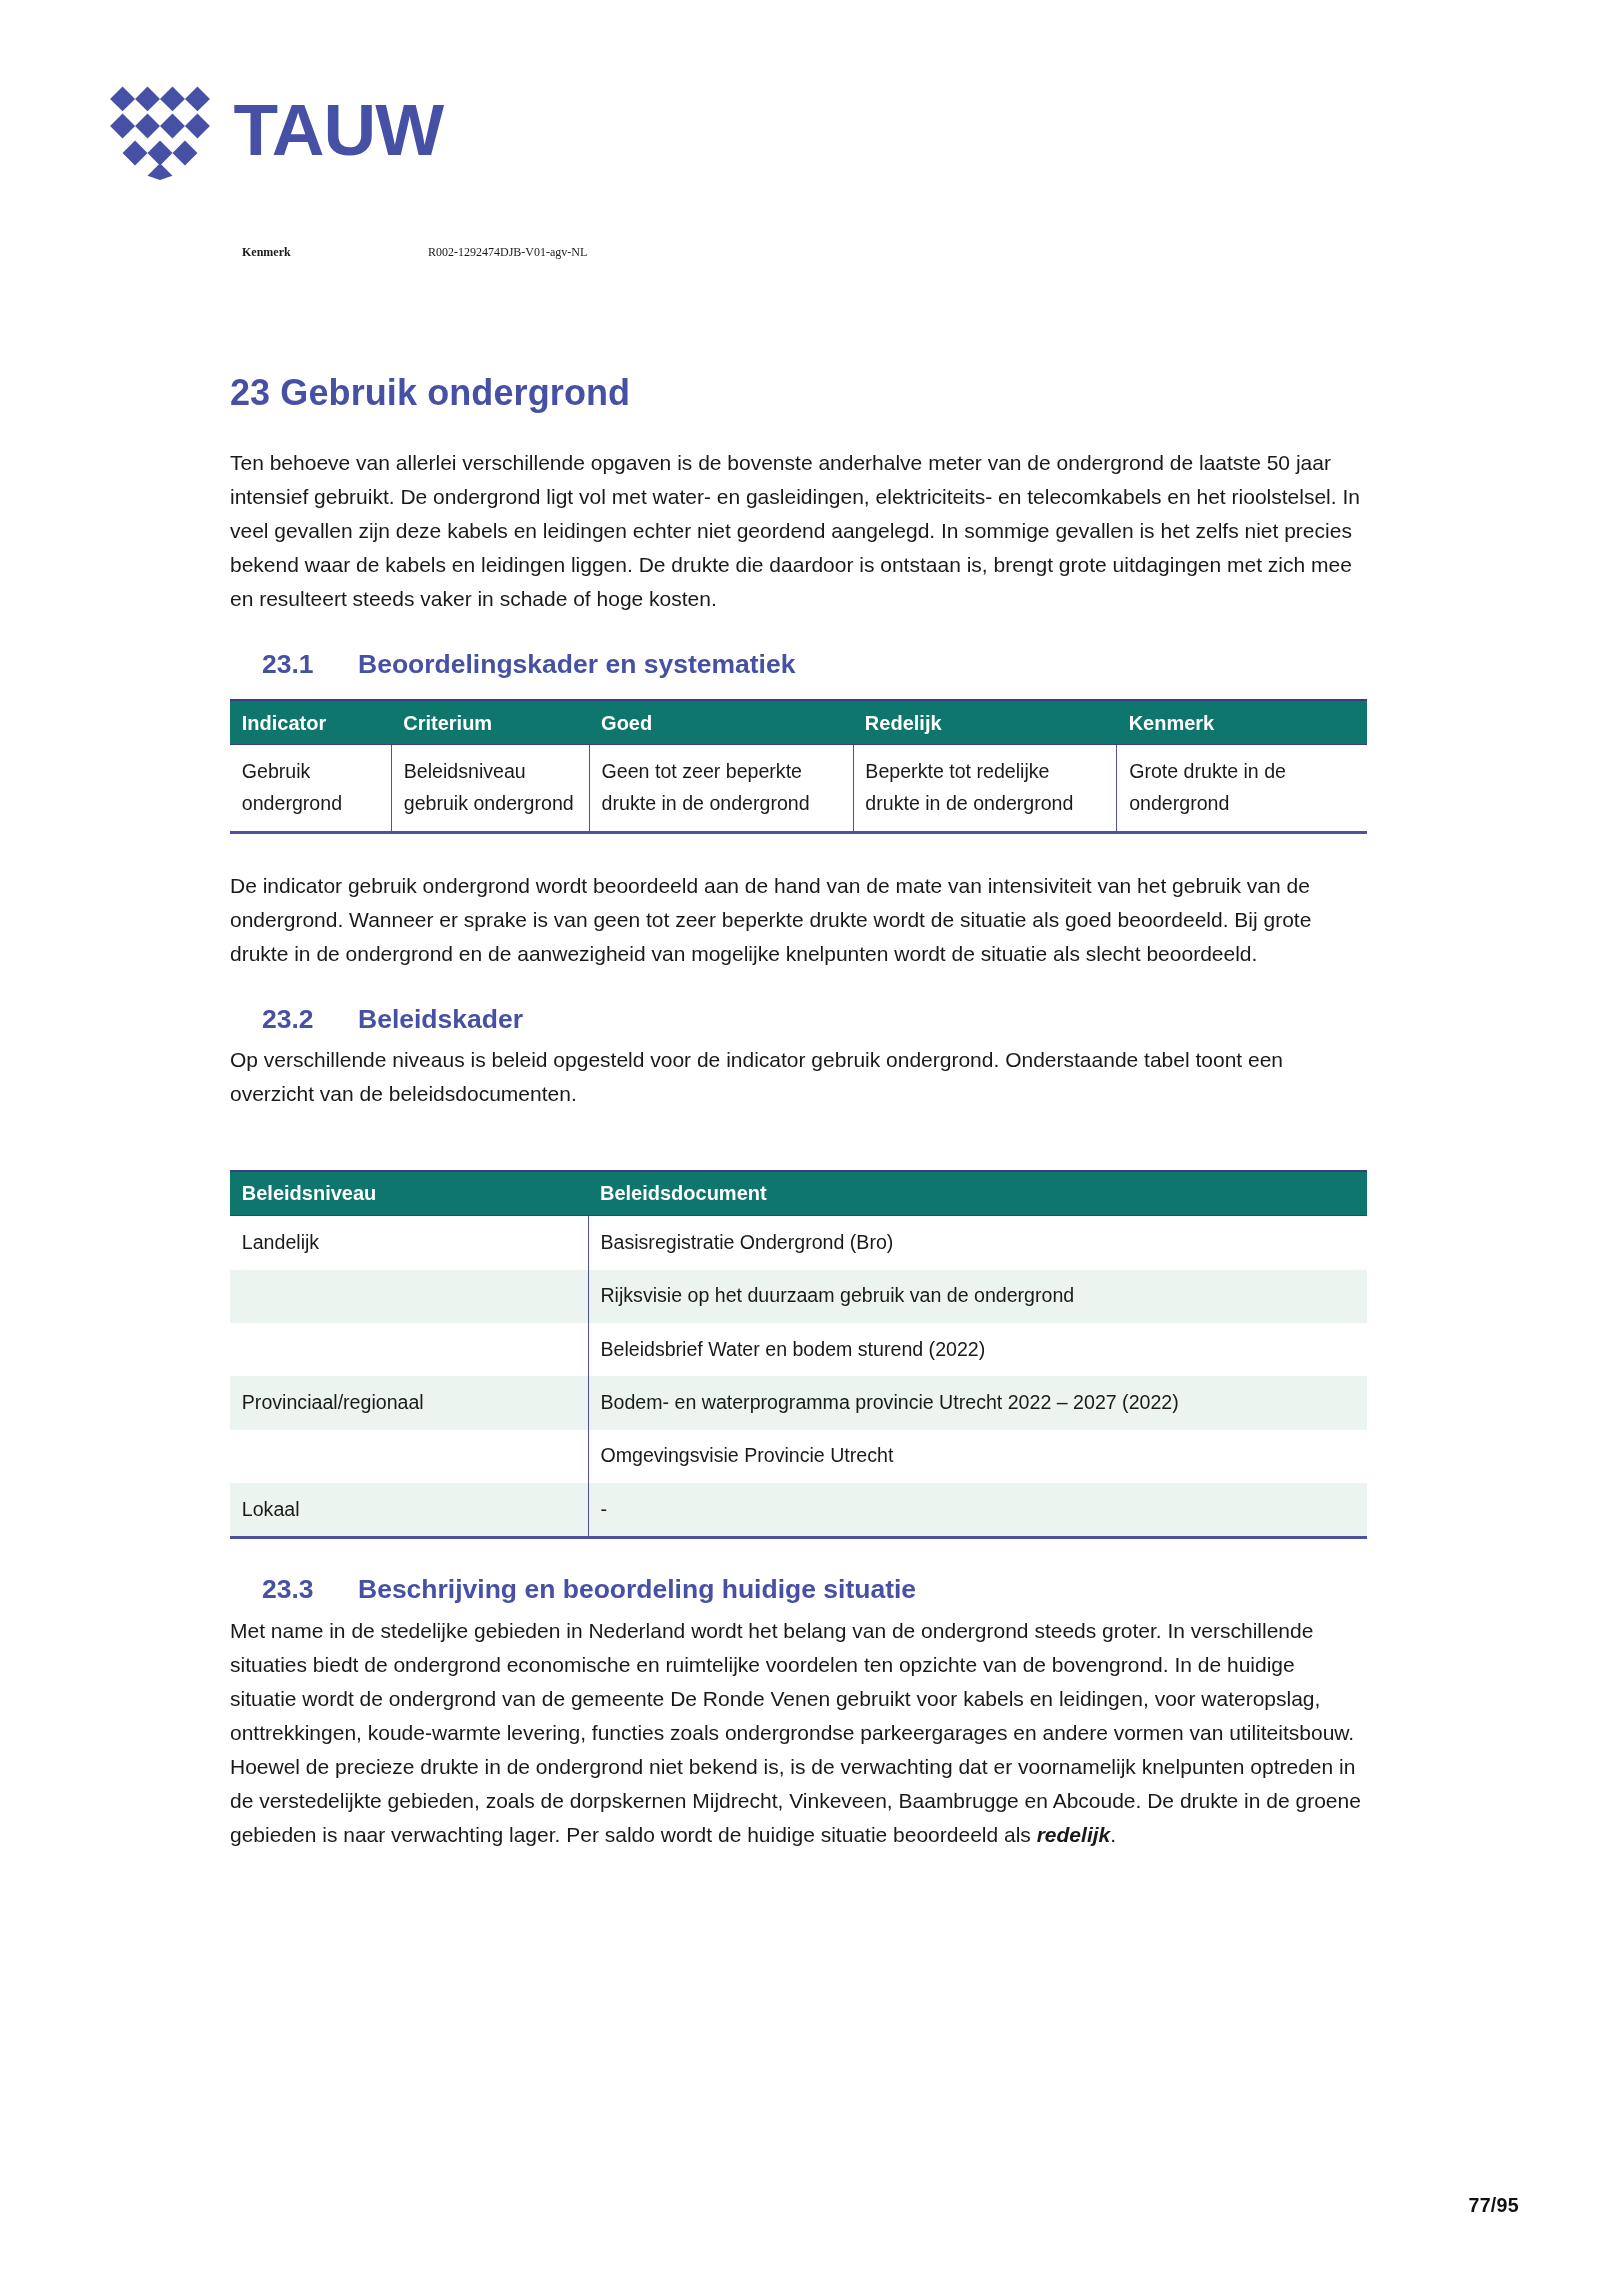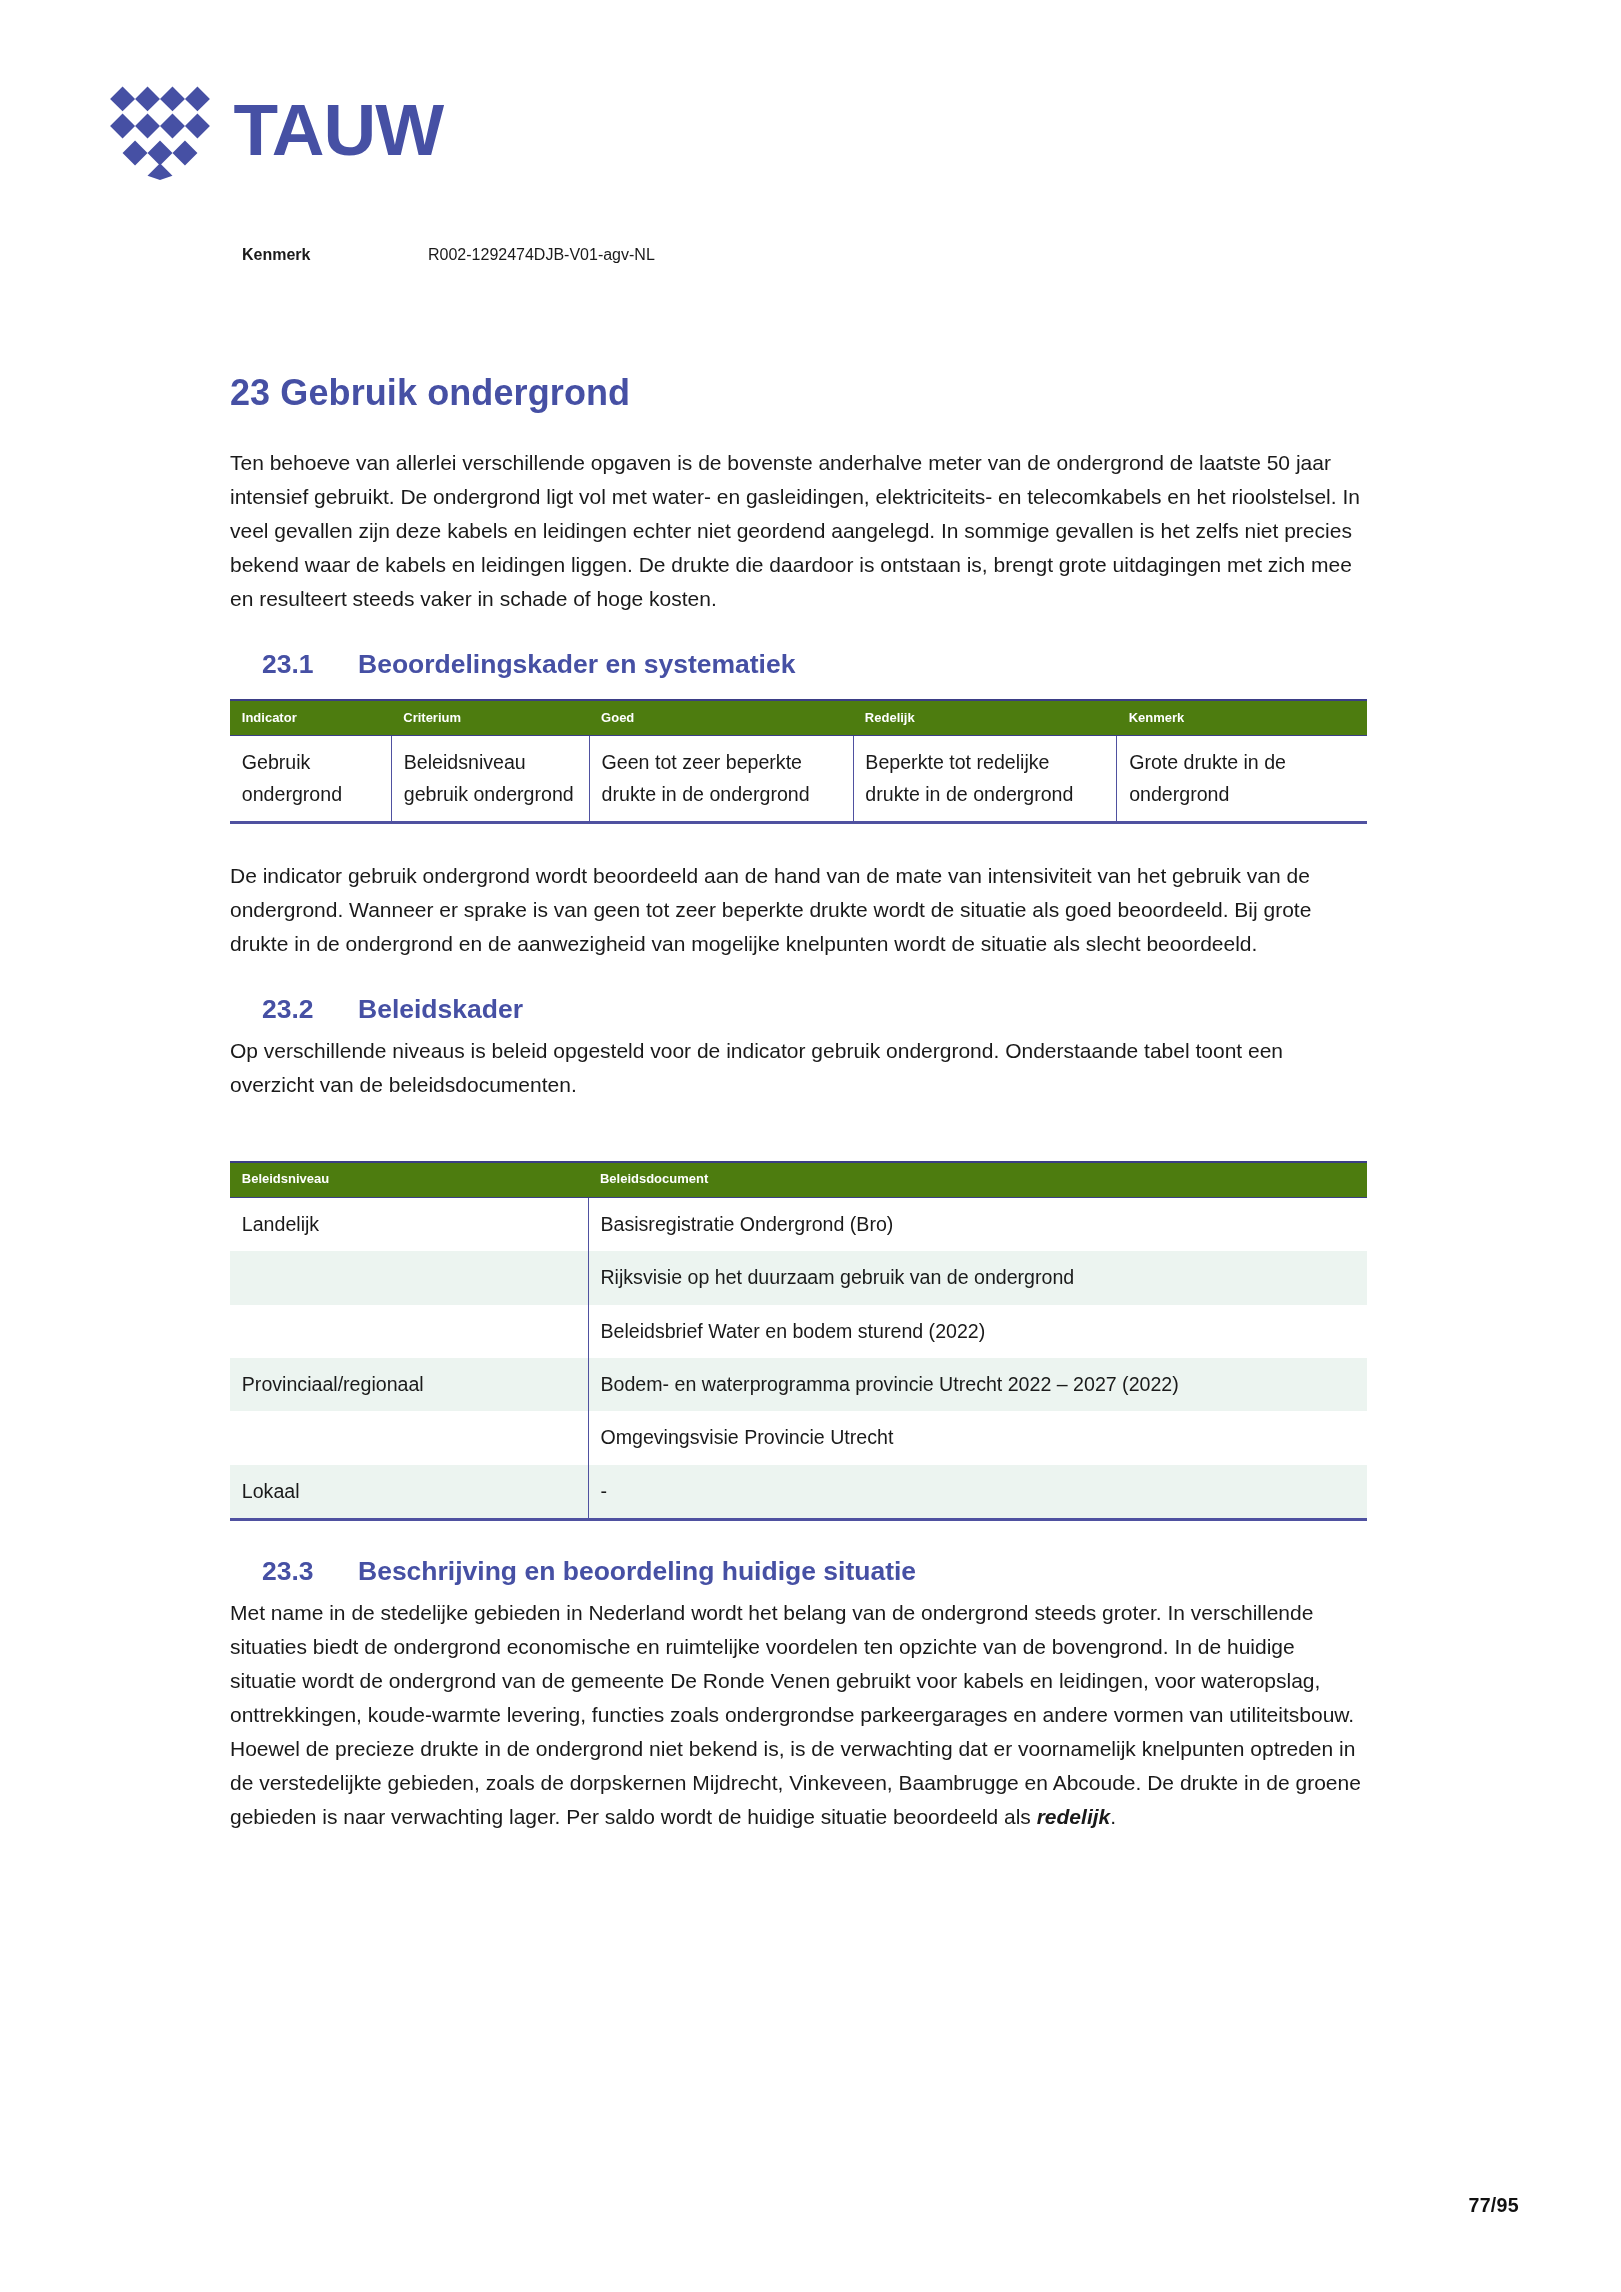--- a/index.html
+++ b/index.html
@@ -46,23 +46,24 @@
     color: #4650a4;
     line-height: 1;
     margin-top: 3.9px;
   }
 
   
   .kenmerk-row {
     position: absolute;
     left: 242px;
     top: 245px;
-    font-size: 16px;
+    font-size: 12px;
     line-height: 1.2;
     white-space: nowrap;
+    font-family: Liberation Serif, serif;
   }
   .kenmerk-label {
     font-weight: bold;
     display: inline-block;
     width: 186px;
   }
   .kenmerk-value {
     font-weight: normal;
   }
 
@@ -111,26 +112,26 @@
 
   
   table.doc-table {
     width: 100%;
     border-collapse: collapse;
     font-size: 19.6px;
     margin: 0 0 35px 0;
     table-layout: fixed;
   }
   table.doc-table thead th {
-    background: #4d7c0f;
+    background: #0f766e;
     color: #ffffff;
     font-weight: bold;
     text-align: left;
     padding: 8.8px 0 8.8px 11.8px;
-    font-size: 13px;
+    font-size: 20px;
     border-top: 2.9px solid #3b3e86;
     border-bottom: 1px solid #3b3e86;
     vertical-align: middle;
     line-height: 1.3;
   }
   table.doc-table tbody td {
     padding: 10.8px 13.7px 10.8px 11.8px;
     vertical-align: top;
     line-height: 1.62;
     color: #1a1a1a;

